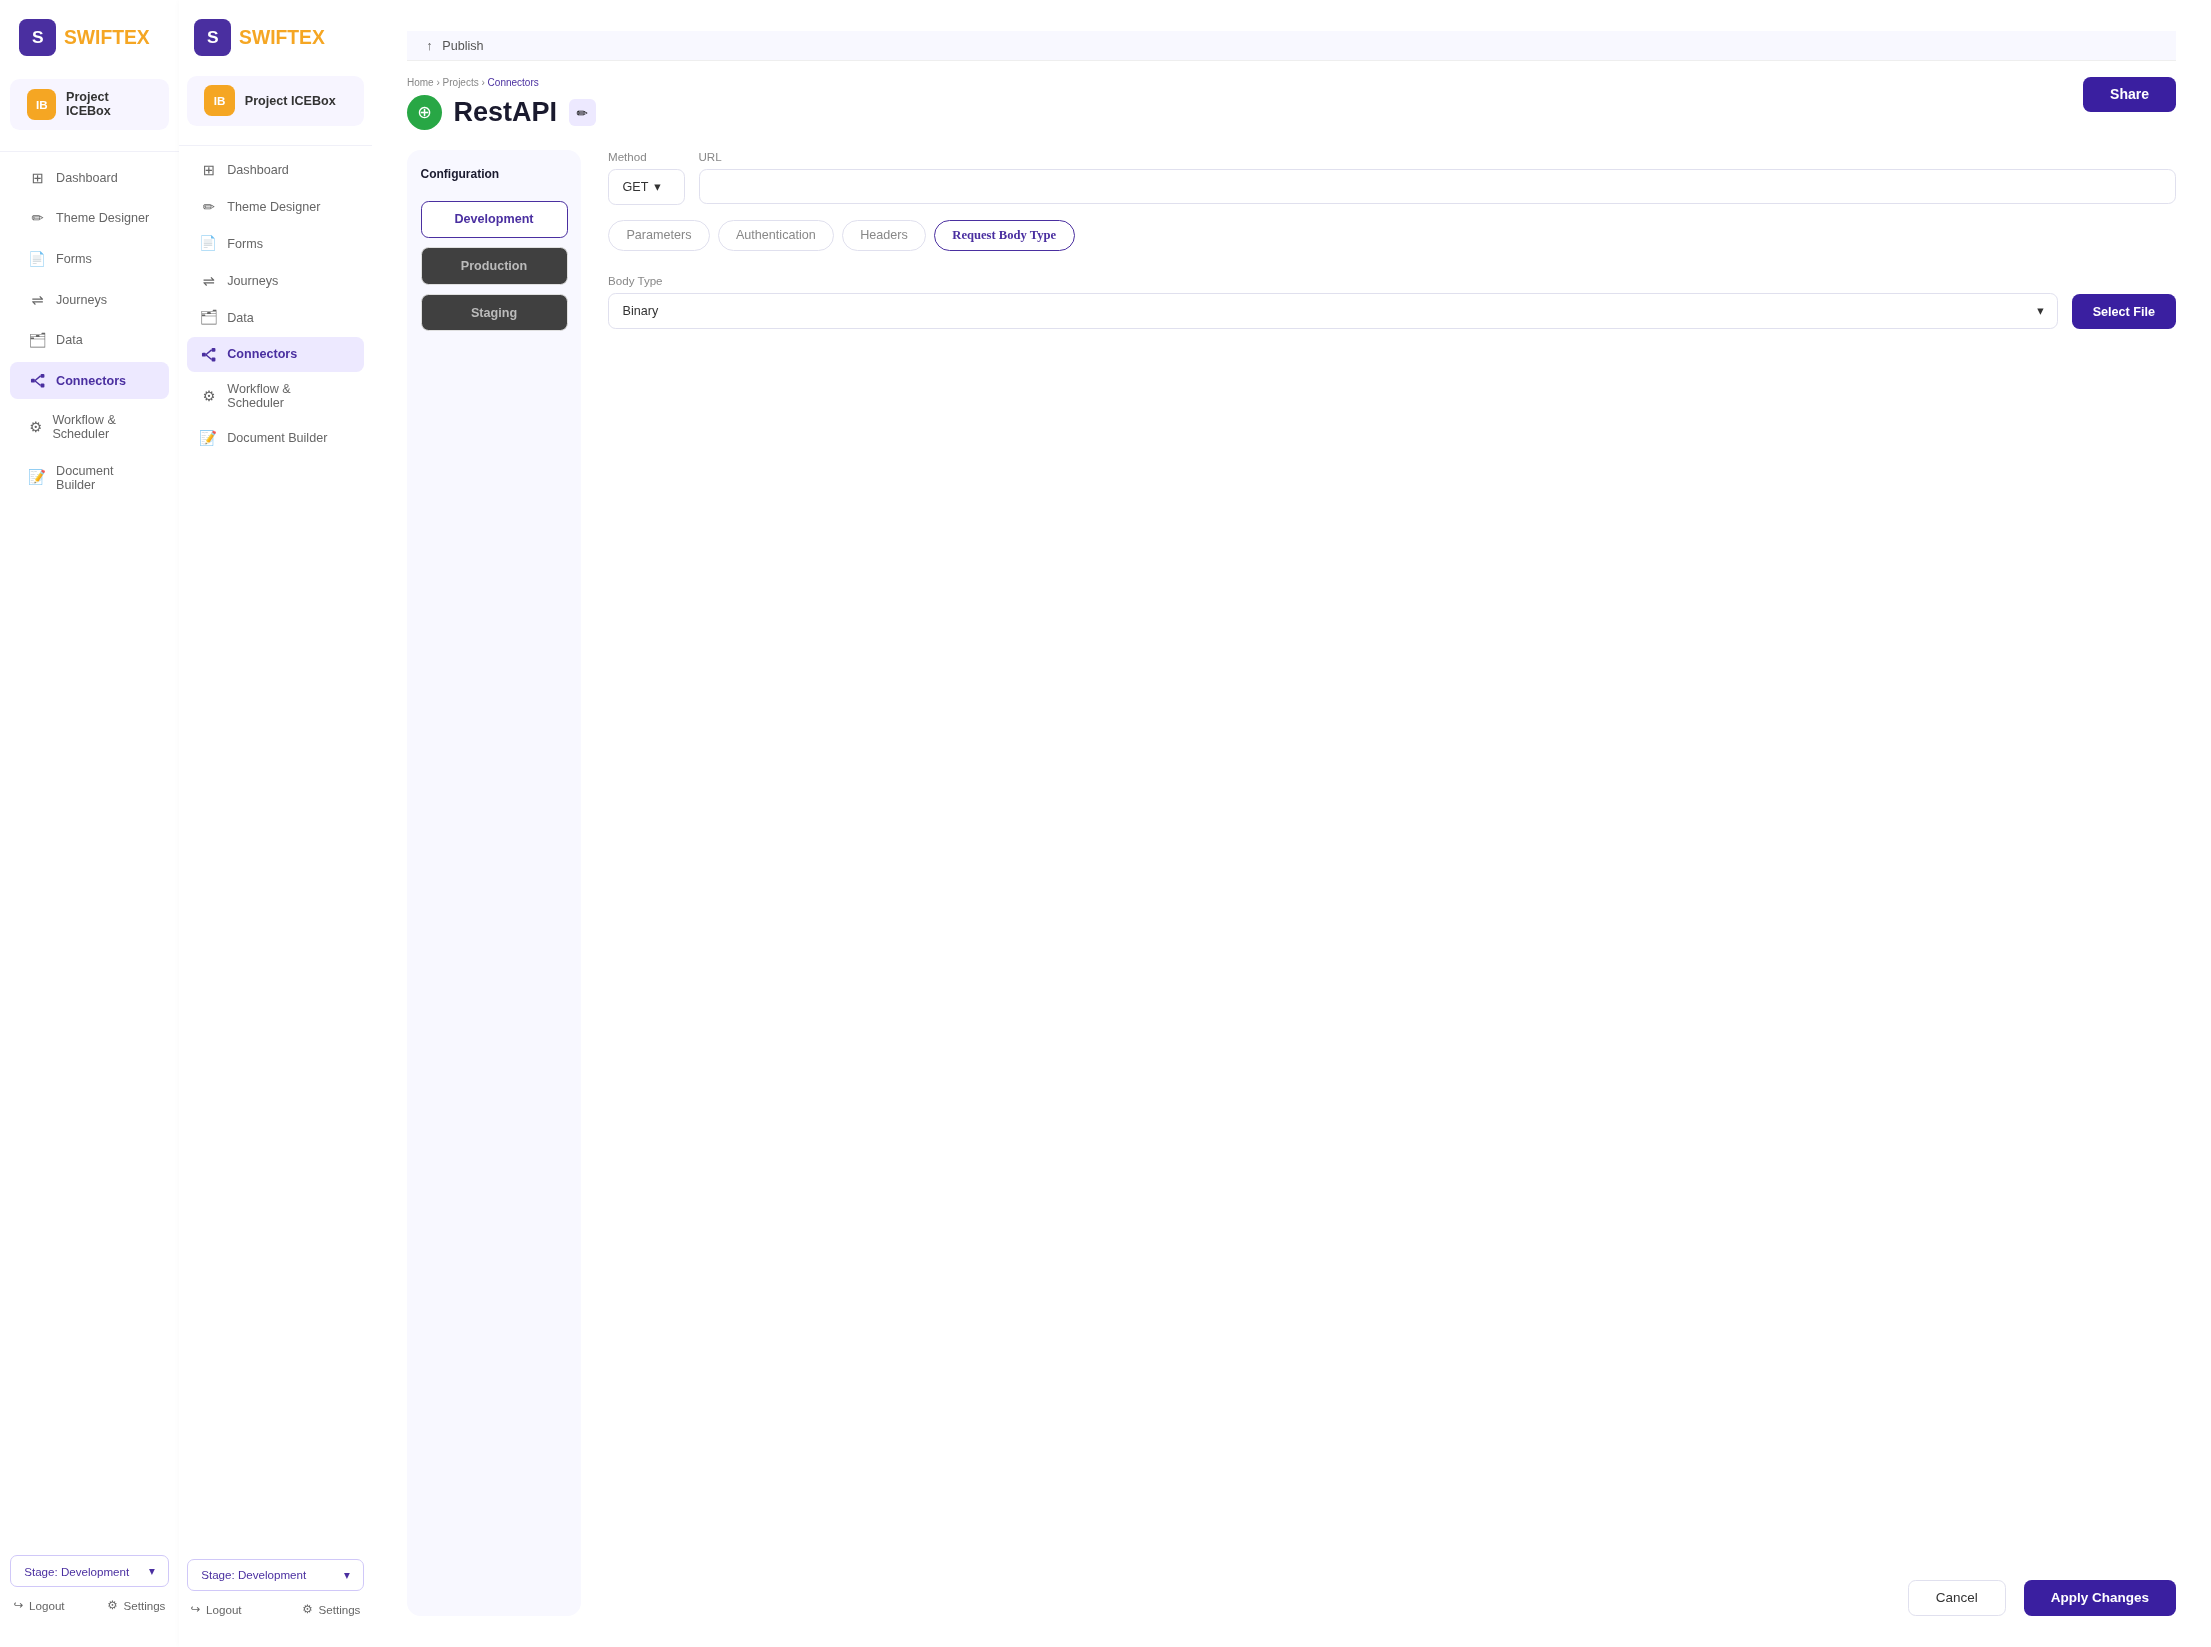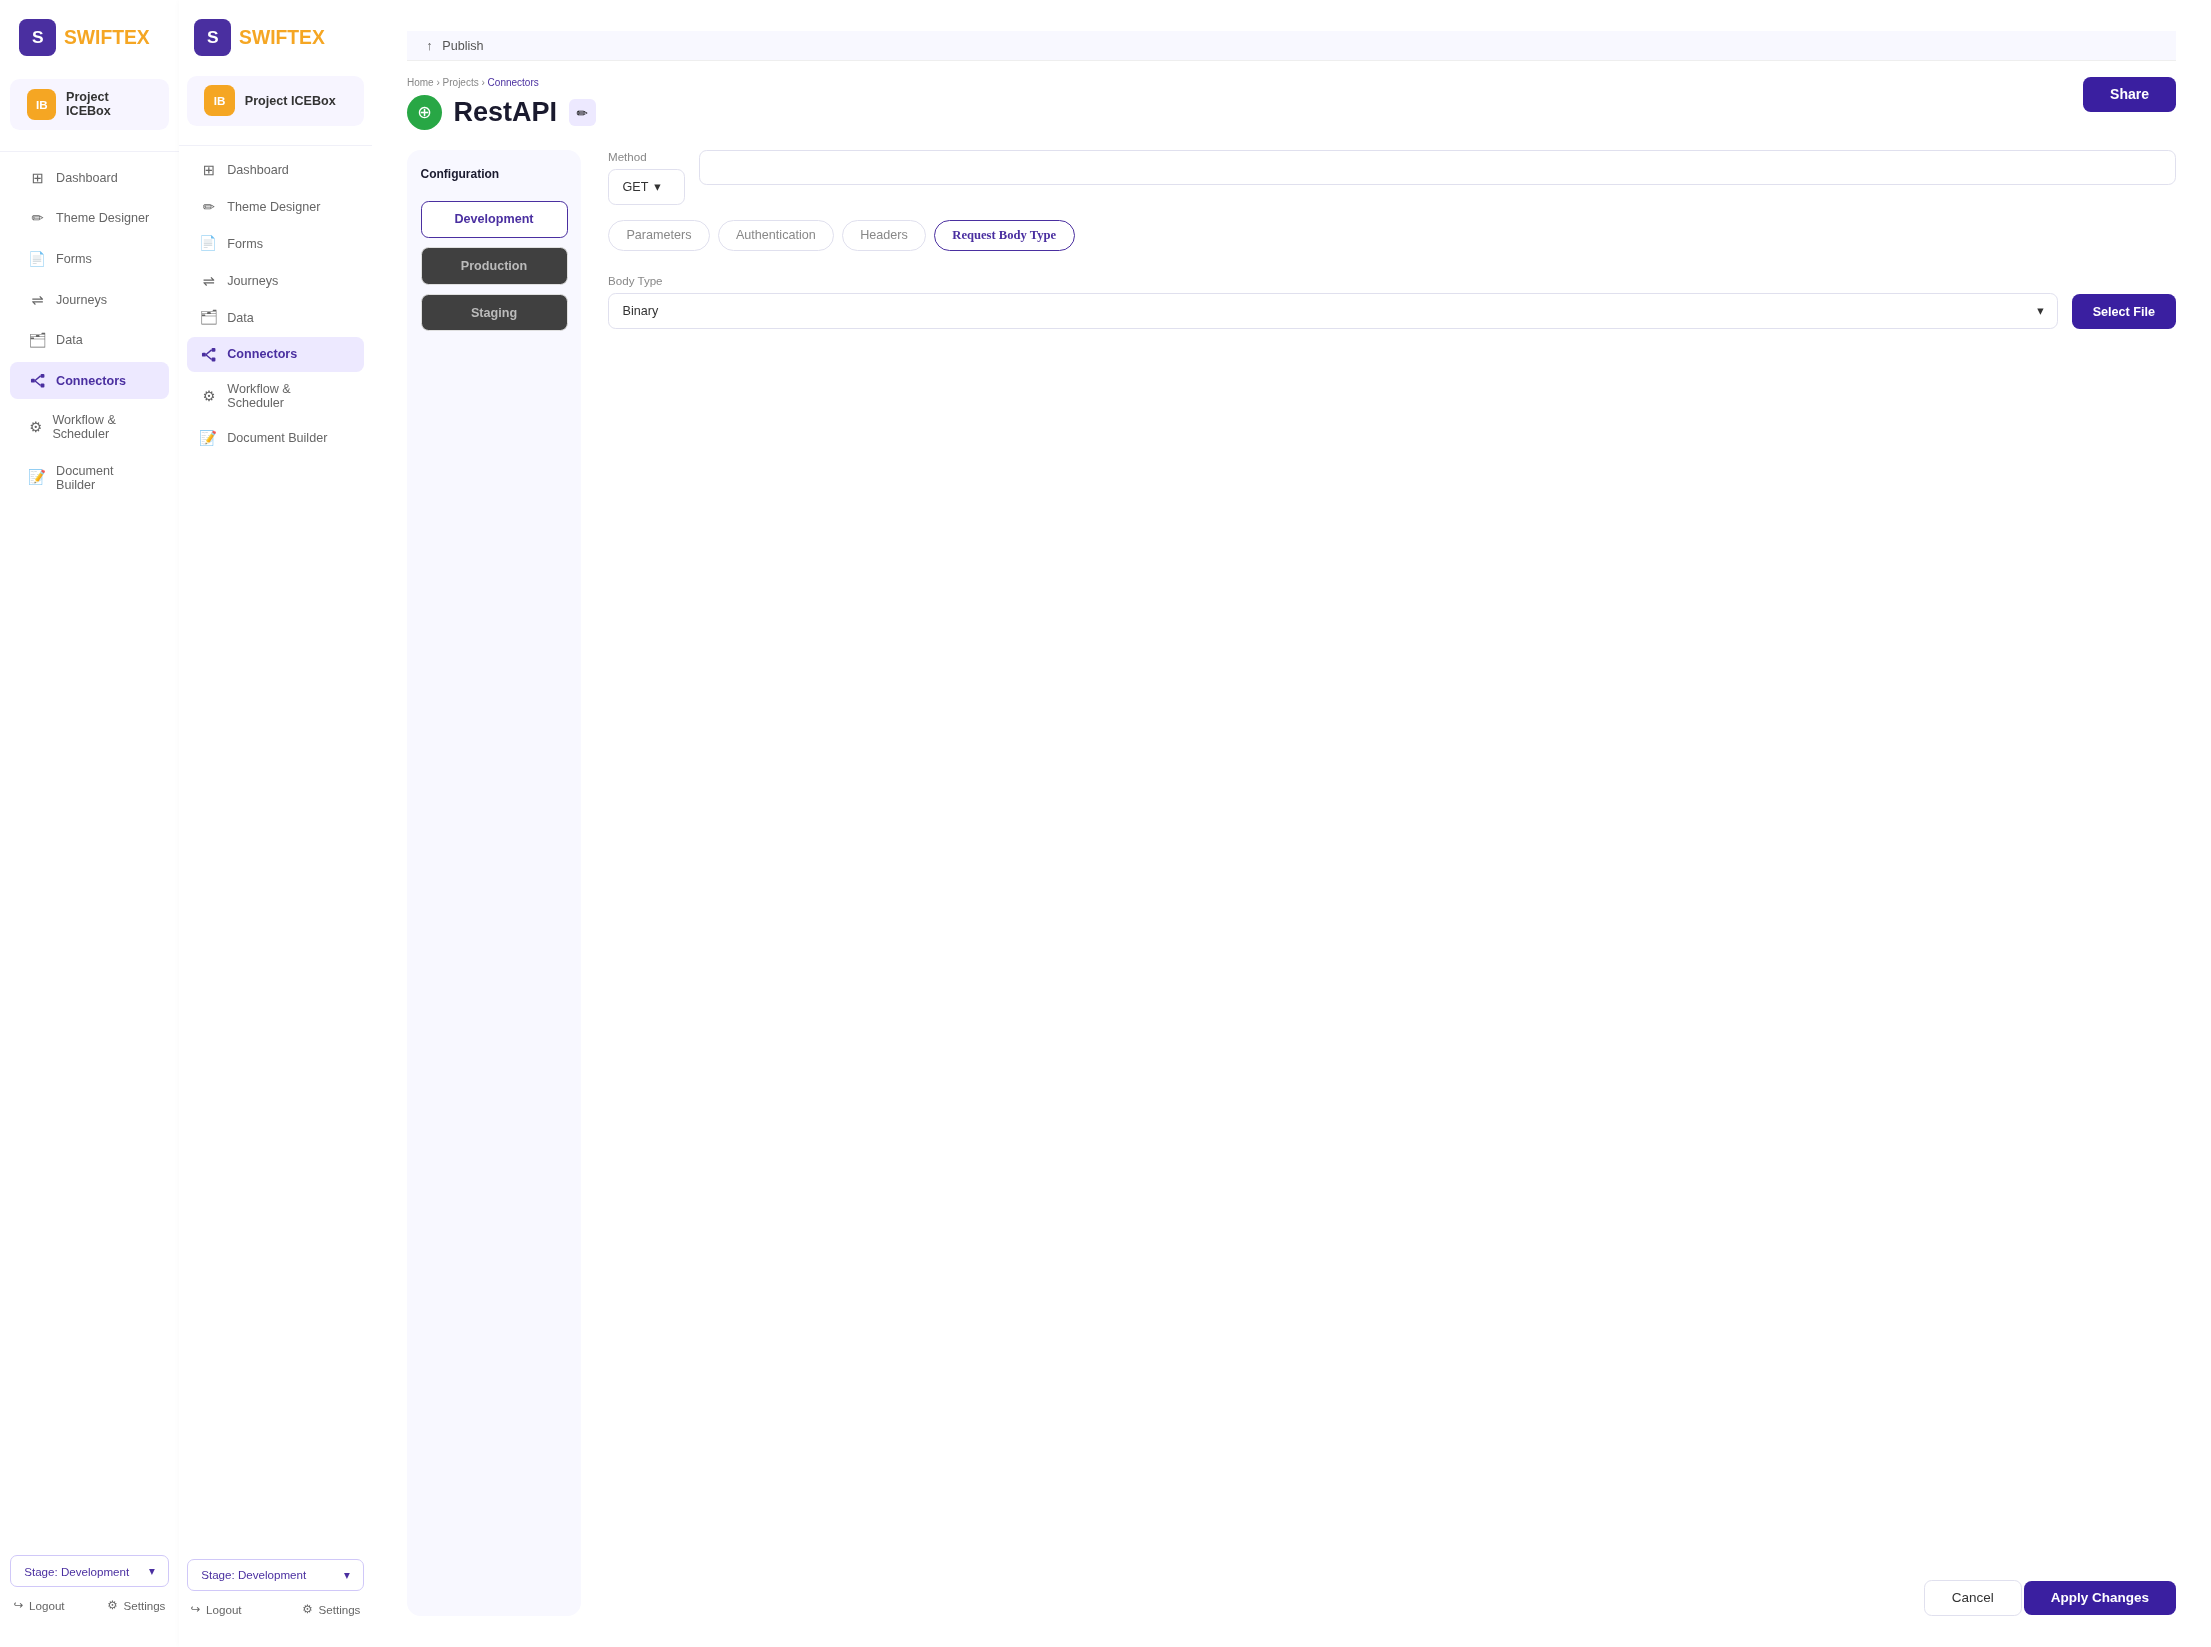--- a/index.html
+++ b/index.html
@@ -462,24 +462,23 @@
       font-size: 12.6px;
       font-weight: 600;
       cursor: pointer;
       white-space: nowrap;
     }
 
     
     .modal-footer {
       display: flex;
       justify-content: flex-end;
-      gap: 2px;
+      gap: 18px;
       margin-top: auto;
       padding-top: 23px;
-      align-items: center;
     }
     .cancel-btn {
       background: #fff;
       color: #333;
       border: 1.4px solid #e0e0ee;
       border-radius: 7.7px;
       padding: 9.7px 27px;
       font-size: 13.5px;
       cursor: pointer;
     }
@@ -798,20 +797,21 @@
       <div class="form-panel">
         <div class="form-row">
           <div class="form-group">
             <label>Method</label>
             <div class="method-select">
               <span>GET</span>
               <span>▾</span>
             </div>
           </div>
           <div class="form-group" style="flex:1;">
+            <label>URL</label>
             <input class="url-input" type="text" placeholder="" style="">
           </div>
         </div>
 
         <div class="tabs-row">
           <div class="tab-pill">Parameters</div>
           <div class="tab-pill">Authentication</div>
           <div class="tab-pill">Headers</div>
           <div class="tab-pill active">Request Body Type</div>
         </div>

